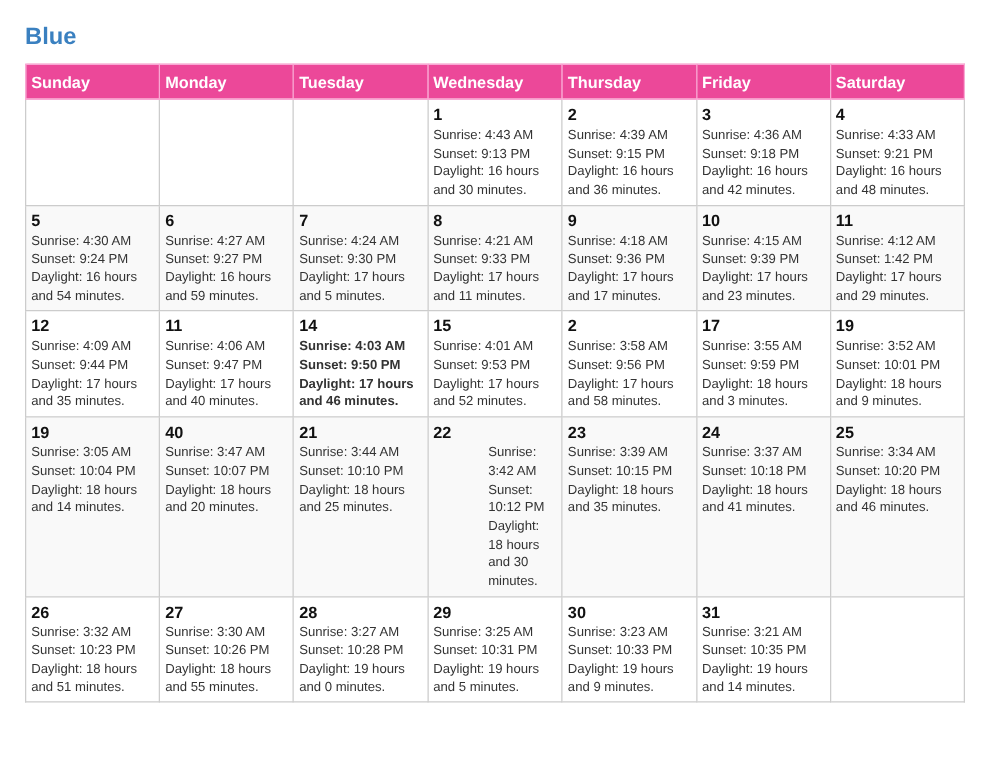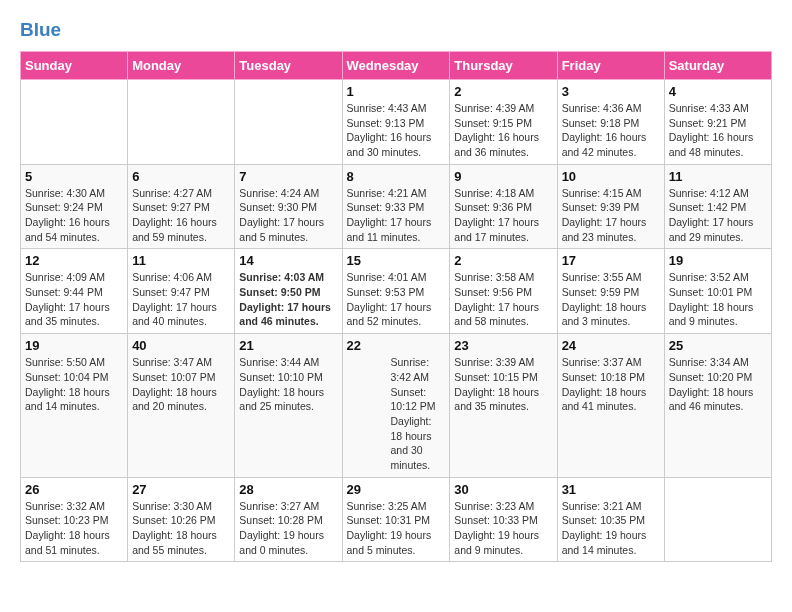--- a/index.html
+++ b/index.html
@@ -235,21 +235,21 @@
           <div class="day-number">19</div>
           <div class="day-info" style="white-space: pre-line;">Sunrise: 3:52 AM
 Sunset: 10:01 PM
 Daylight: 18 hours
 and 9 minutes.</div>
         </td>
       </tr>
       <tr>
         <td>
           <div class="day-number">19</div>
-          <div class="day-info" style="white-space: pre-line;">Sunrise: 5:50 AM
+          <div class="day-info" style="white-space: pre-line;">Sunrise: 3:05 AM
 Sunset: 10:04 PM
 Daylight: 18 hours
 and 14 minutes.</div>
         </td>
         <td>
           <div class="day-number">40</div>
           <div class="day-info" style="white-space: pre-line;">Sunrise: 3:47 AM
 Sunset: 10:07 PM
 Daylight: 18 hours
 and 20 minutes.</div>

